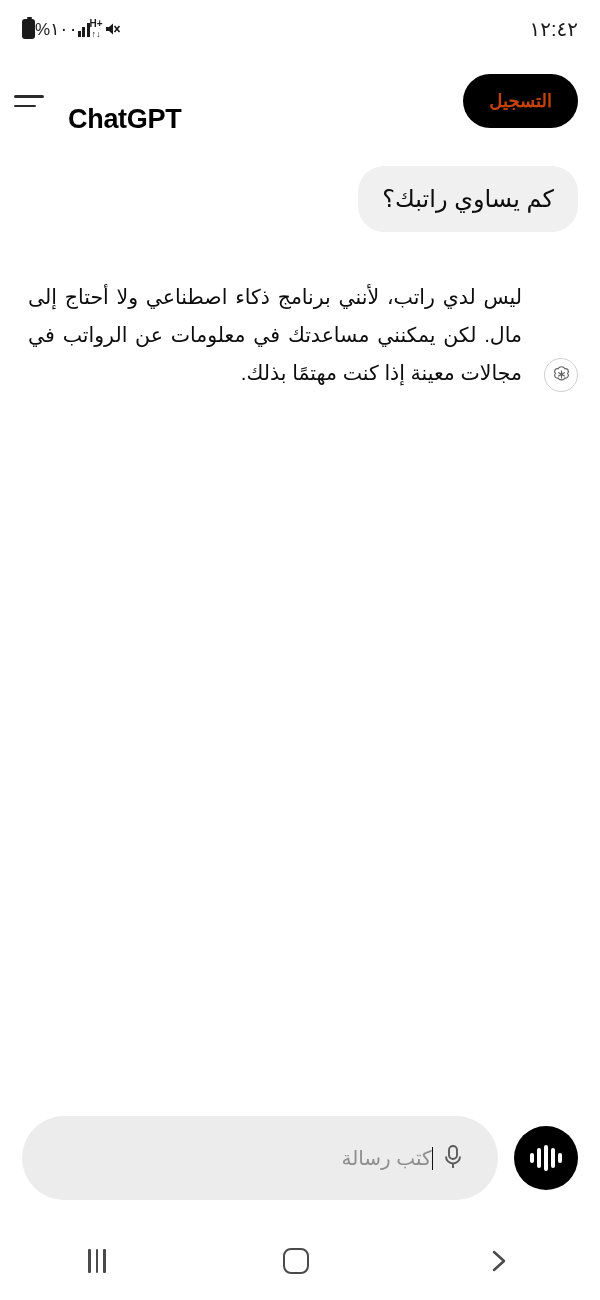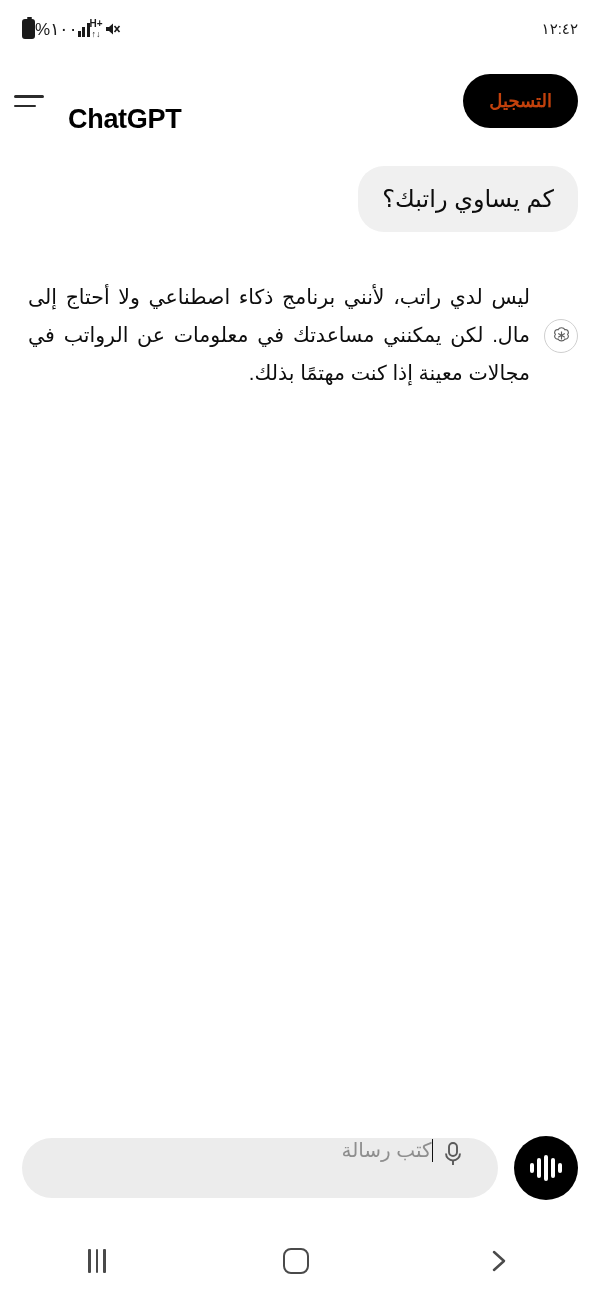--- a/index.html
+++ b/index.html
@@ -69,21 +69,21 @@
     display: flex;
     flex-direction: column;
     align-items: center;
     line-height: 1;
   }
   .hplus .lbl { font-size: 10px; font-weight: bold; color: #1a1a1a; }
   .hplus .arrows { font-size: 9px; color: #1a1a1a; margin-top: 1px; }
   .mute-icon { position: relative; width: 18px; height: 18px; }
   .mute-icon svg { display: block; }
   .status-time {
-    font-size: 15px;
+    font-size: 20px;
     color: #1a1a1a;
     direction: rtl;
   }
 
   
   .appbar {
     flex: 0 0 86px;
     display: flex;
     align-items: center;
     justify-content: space-between;
@@ -147,22 +147,22 @@
     border-radius: 26px;
     padding: 15px 24px;
     font-size: 24px;
     color: #0d0d0d;
     line-height: 1.5;
     max-width: 78%;
   }
   .msg-assistant-row {
     display: flex;
     flex-direction: row;
-    align-items: center;
-    gap: 14px;
+    align-items: flex-end;
+    gap: 22px;
     margin-top: 46px;
     padding-left: 6px;
   }
   .assistant-avatar {
     flex: 0 0 auto;
     width: 34px;
     height: 34px;
     border: 1.5px solid #cfcfcf;
     border-radius: 50%;
     display: flex;
@@ -182,25 +182,25 @@
   .composer {
     flex: 0 0 auto;
     display: flex;
     align-items: center;
     gap: 16px;
     padding: 0 22px 22px 22px;
     flex-direction: row-reverse;
   }
   .input-wrap {
     flex: 1 1 auto;
-    height: 60px;
+    height: 84px;
     background: #ececec;
     border-radius: 999px;
     display: flex;
-    align-items: flex-start;
+    align-items: center;
     padding: 0 28px;
     flex-direction: row;
     justify-content: space-between;
   }
   .input-text {
     font-size: 20px;
     color: #8e8e8e;
     flex: 1 1 auto;
     text-align: right;
     position: relative;

